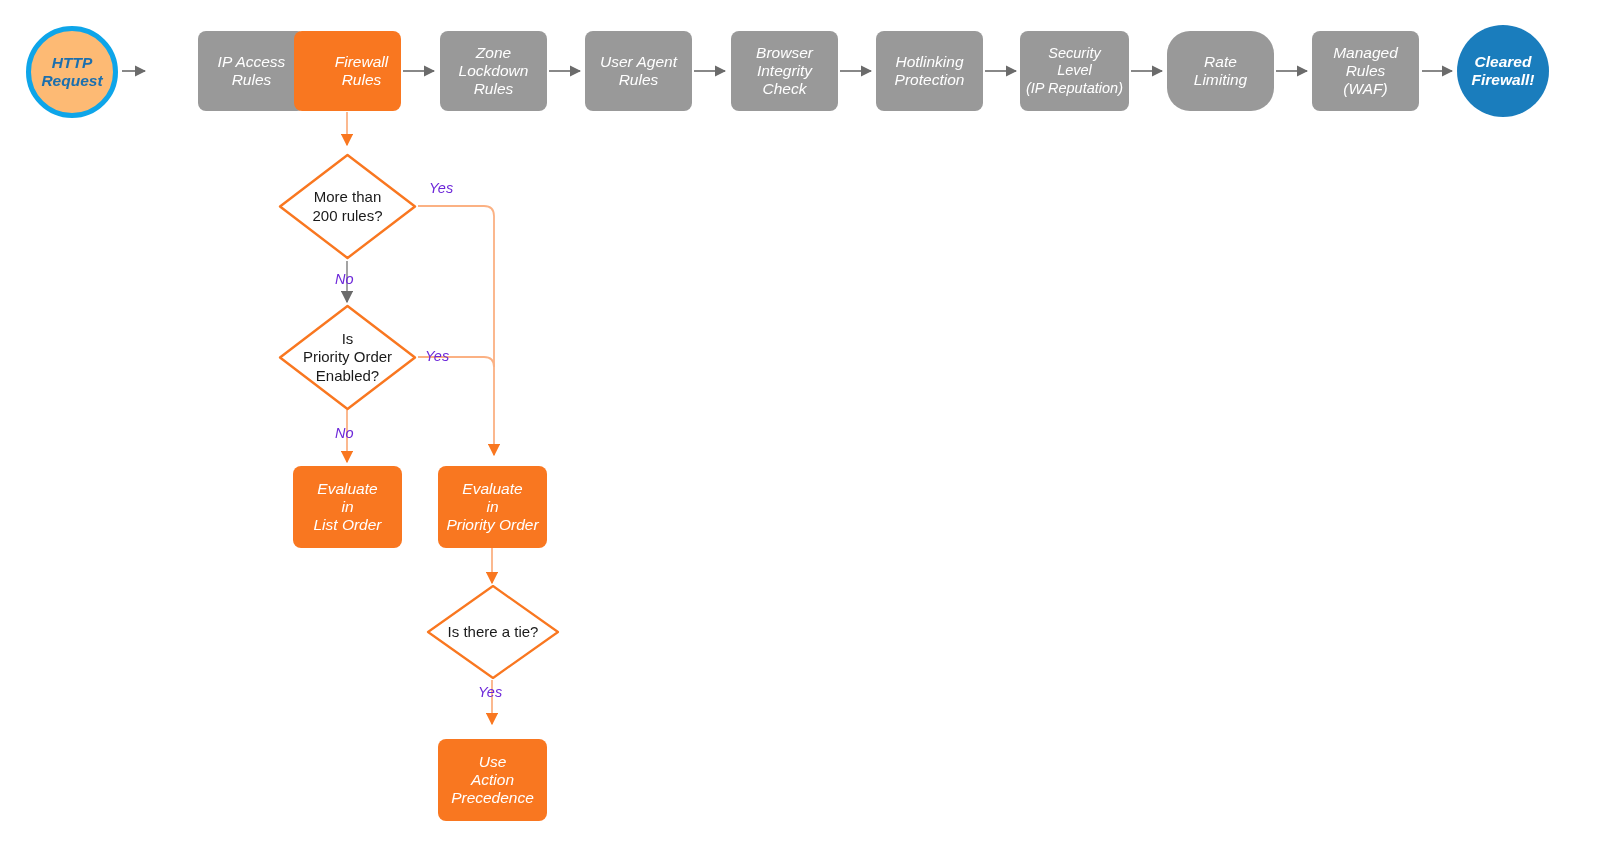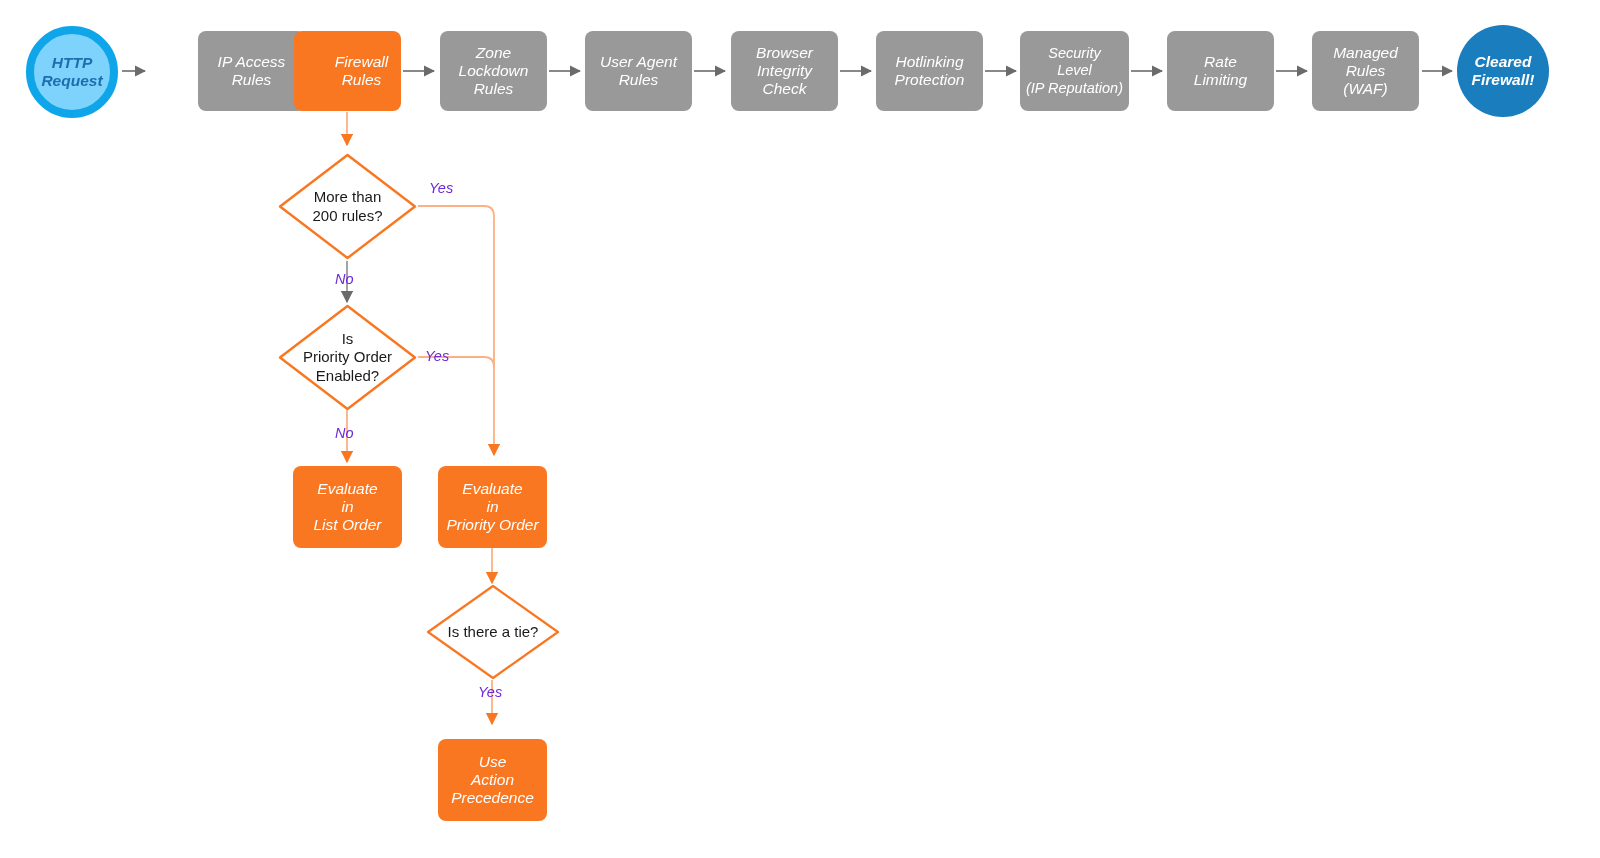--- a/index.html
+++ b/index.html
@@ -43,22 +43,22 @@
   .proc.gray { background: #999999; }
   .proc.orange { background: #f97720; }
 
   .terminal {
     border-radius: 50%;
     font-style: italic;
     font-weight: bold;
     font-size: 15.5px;
   }
   .terminal.start {
-    background: #7dd3fc;
-    border: 8px solid #0ea5e9;
+    background: #fdba74;
+    border: 5px solid #0ea5e9;
     color: #1b6fae;
   }
   .terminal.end {
     background: #1a7dbd;
     color: #ffffff;
     text-align: center;
   }
 
   .diamond {
     position: absolute;
@@ -164,21 +164,21 @@
     <span class="cell-text">Hotlinking
 Protection</span>
   </div>
 
   <div class="node proc gray" style="left:1020px; top:31px; width:109px; height:80px; font-size:14.5px;">
     <span class="cell-text">Security
 Level
 (IP Reputation)</span>
   </div>
 
-  <div class="node proc gray" style="left:1167px; top:31px; width:107px; height:80px;">
+  <div class="node proc gray" style="left:1167px; top:31px; width:107px; height:80px;border-radius:23px;">
     <span class="cell-text">Rate
 Limiting</span>
   </div>
 
   <div class="node proc gray" style="left:1312px; top:31px; width:107px; height:80px;text-align:center;">
     <span class="cell-text">Managed
 Rules
 (WAF)</span>
   </div>
 

